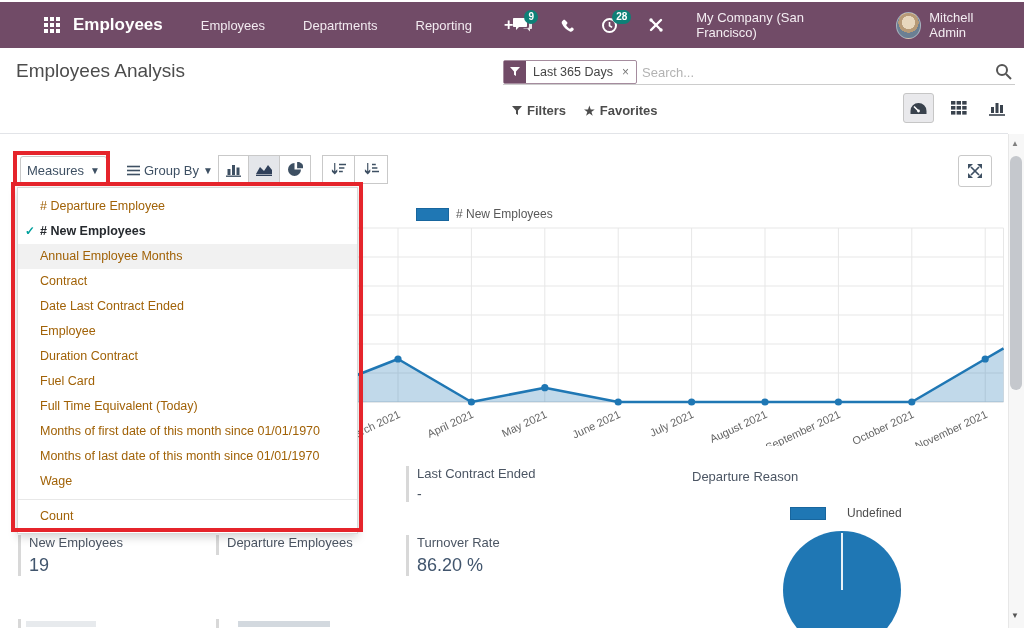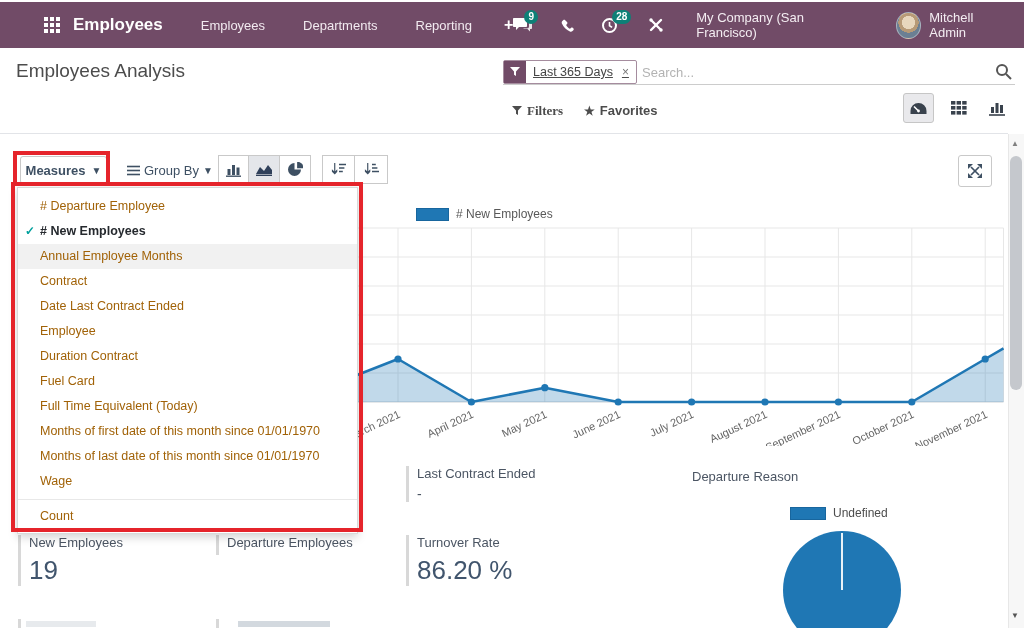--- a/index.html
+++ b/index.html
@@ -13,36 +13,36 @@
   #brand{font-size:17px;font-weight:bold;margin-left:12px;}
   .nav-menu{font-size:13px;color:#f2eaf0;margin-left:38px;cursor:pointer;}
   #nav-plus{font-size:16px;font-weight:bold;margin-left:32px;color:#fff;}
   .nav-right{display:flex;align-items:center;}
   .badge{position:absolute;top:-7px;left:11px;background:#0e8077;color:#fff;border-radius:9px;
          font-size:10px;line-height:14px;padding:0 4px;min-width:14px;text-align:center;font-weight:bold;}
   #company-name,#user-name{font-size:13px;color:#f4edf2;}
   #avatar{width:27px;height:27px;border-radius:50%;background:radial-gradient(circle at 50% 38%,#e8d7bd 0 34%,#b79a77 35% 52%,#6b7f93 53% 100%);border:1px solid rgba(255,255,255,.4);}
   
   #page-title{left:16px;top:60px;font-size:19px;color:#4c4c4c;}
-  #facet{left:503px;top:60px;height:24px;display:flex;align-items:stretch;border:1px solid #a58c9e;border-radius:2px;font-size:12.5px;background:#fff;text-decoration:underline;}
+  #facet{left:503px;top:60px;height:24px;display:flex;align-items:stretch;border:1px solid #a58c9e;border-radius:2px;font-size:12.5px;background:#fff;}
   #facet-ico{background:#714B67;color:#fff;display:flex;align-items:center;justify-content:center;width:22px;}
   #facet-val{display:flex;align-items:center;padding:0 7px;color:#444;}
   #facet-x{display:flex;align-items:center;padding:0 7px 0 2px;color:#777;font-size:12px;cursor:pointer;}
   #search-placeholder{left:642px;top:65px;font-size:13px;color:#b3b3b3;}
   #search-underline{left:503px;top:84px;width:512px;height:1px;background:#cccccc;}
   #filters-btn,#favorites-btn{top:103px;font-size:13px;font-weight:600;color:#4c4c4c;display:flex;align-items:center;gap:5px;cursor:pointer;}
-  #filters-btn{left:512px;font-family:Liberation Serif, serif;}
+  #filters-btn{left:512px;}
   #favorites-btn{left:584px;}
   .vsw{top:93px;width:31px;height:30px;display:flex;align-items:center;justify-content:center;border-radius:3px;cursor:pointer;}
   .vsw.active{background:#e9e9ec;border:1px solid #c6c6c6;}
   #cp-divider{left:0;top:133px;width:1008px;height:1px;background:#e2e4e8;}
   
   .btn{border:1px solid #c9c9c9;background:#fff;border-radius:3px;display:inline-flex;align-items:center;justify-content:center;
        font-size:13px;color:#3e5063;cursor:pointer;}
-  #measures-btn{left:20px;top:156px;width:87px;height:28px;gap:6px;font-weight:700;}
+  #measures-btn{left:20px;top:156px;width:87px;height:28px;gap:6px;font-weight:400;}
   #groupby-btn{left:121px;top:156px;height:28px;border:none;background:transparent;gap:4px;font-weight:500;}
   .btn-group{display:flex;}
   .tb{width:31px;height:29px;border:1px solid #c9c9c9;background:#fff;display:flex;align-items:center;justify-content:center;cursor:pointer;}
   .tb+.tb{border-left:none;}
   .tb.active{background:#e4e6ea;}
   #expand-btn{left:958px;top:155px;width:34px;height:32px;}
   
   #measures-menu{left:17px;top:187px;width:341px;background:#fff;border:1px solid #d9d9d9;
                  box-shadow:0 3px 9px rgba(0,0,0,.18);padding:6px 0 4px 0;z-index:6;}
   .menu-item{height:25px;line-height:25px;font-size:12.5px;color:#a16207;padding-left:22px;position:relative;cursor:pointer;white-space:nowrap;}
@@ -54,24 +54,24 @@
   .red-rect{border:4px solid #e5242b;z-index:9;pointer-events:none;}
   #red-measures{left:13px;top:151px;width:97px;height:35px;}
   #red-menu{left:11px;top:182px;width:352px;height:350px;}
   
   #legend-line{left:416px;top:207px;display:flex;align-items:center;gap:7px;}
   .swatch{width:33px;height:13px;border:1px solid #18669e;}
   .legend-label{font-size:12px;color:#595959;}
   
   .stat{border-left:3px solid #d8d8d8;padding-left:8px;}
   .stat .lbl{font-size:13px;color:#4b5563;margin-bottom:5px;white-space:nowrap;}
-  .stat .val{font-size:26px;color:#41556d;}
+  .stat .val{font-size:18px;color:#41556d;}
   .stat .val.small{font-size:14px;color:#4b5563;}
   #pie-title{left:692px;top:469px;font-size:13px;color:#4b5563;}
-  #legend-pie{left:790px;top:506px;display:flex;align-items:center;gap:7px;}
+  #legend-pie{left:790px;top:506px;display:flex;align-items:center;gap:21px;}
   #pie-circle{left:783px;top:531px;width:118px;height:118px;border-radius:50%;}
   #pie-line{left:841px;top:533px;width:2px;height:57px;background:rgba(255,255,255,.9);}
   
   #scrollbar{left:1008px;top:134px;width:16px;height:494px;background:#f7f7f7;border-left:1px solid #e7e7e7;}
   #scroll-thumb{left:1010px;top:156px;width:12px;height:234px;background:#c5c8cd;border-radius:6px;}
   .scroll-arrow{left:1011px;font-size:8px;color:#808080;}
   
   .clip-border{top:619px;width:3px;height:9px;background:#d8d8d8;}
   .clip-text{top:621px;height:6px;background:#aeb9c4;opacity:.55;}
 </style>

